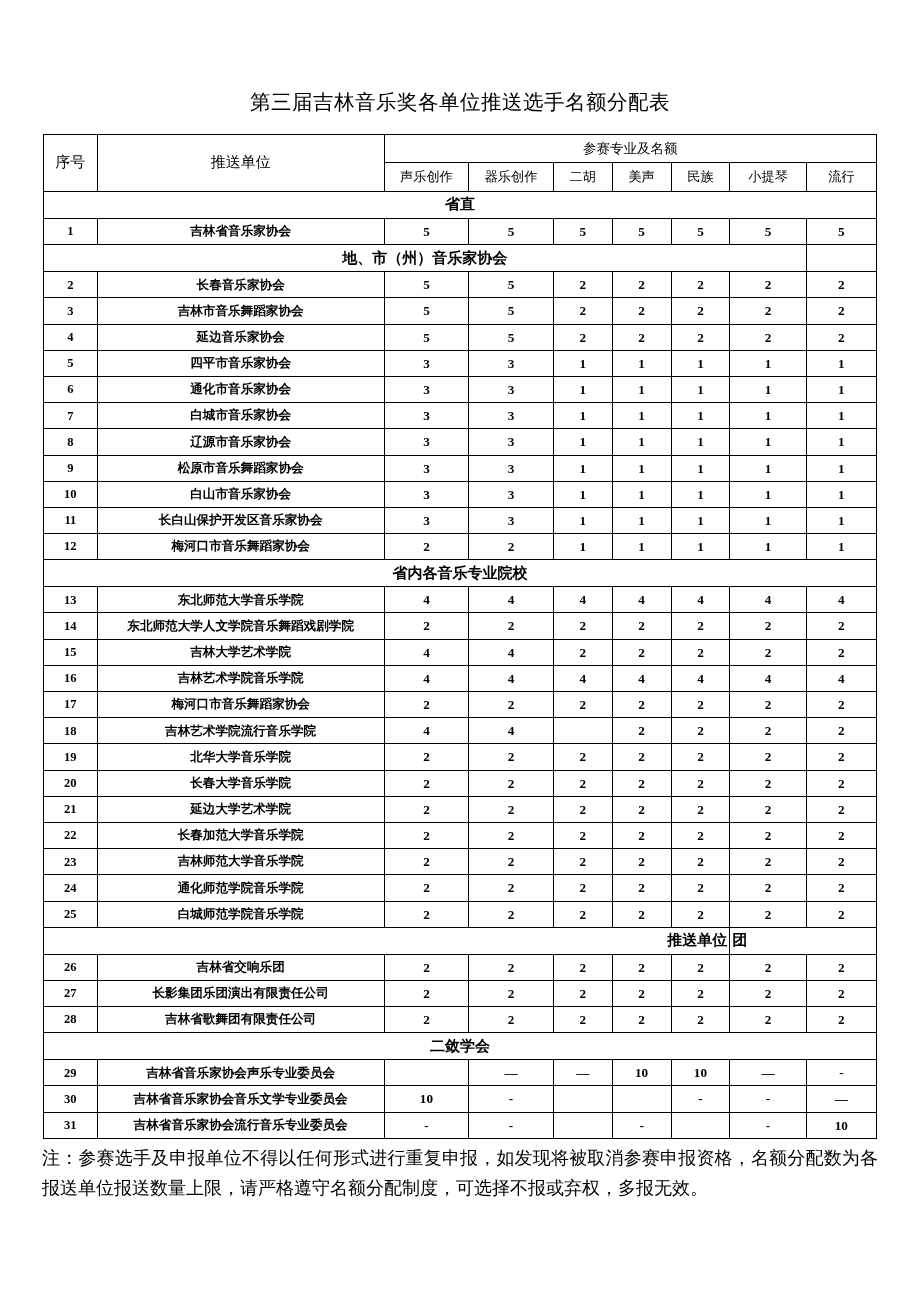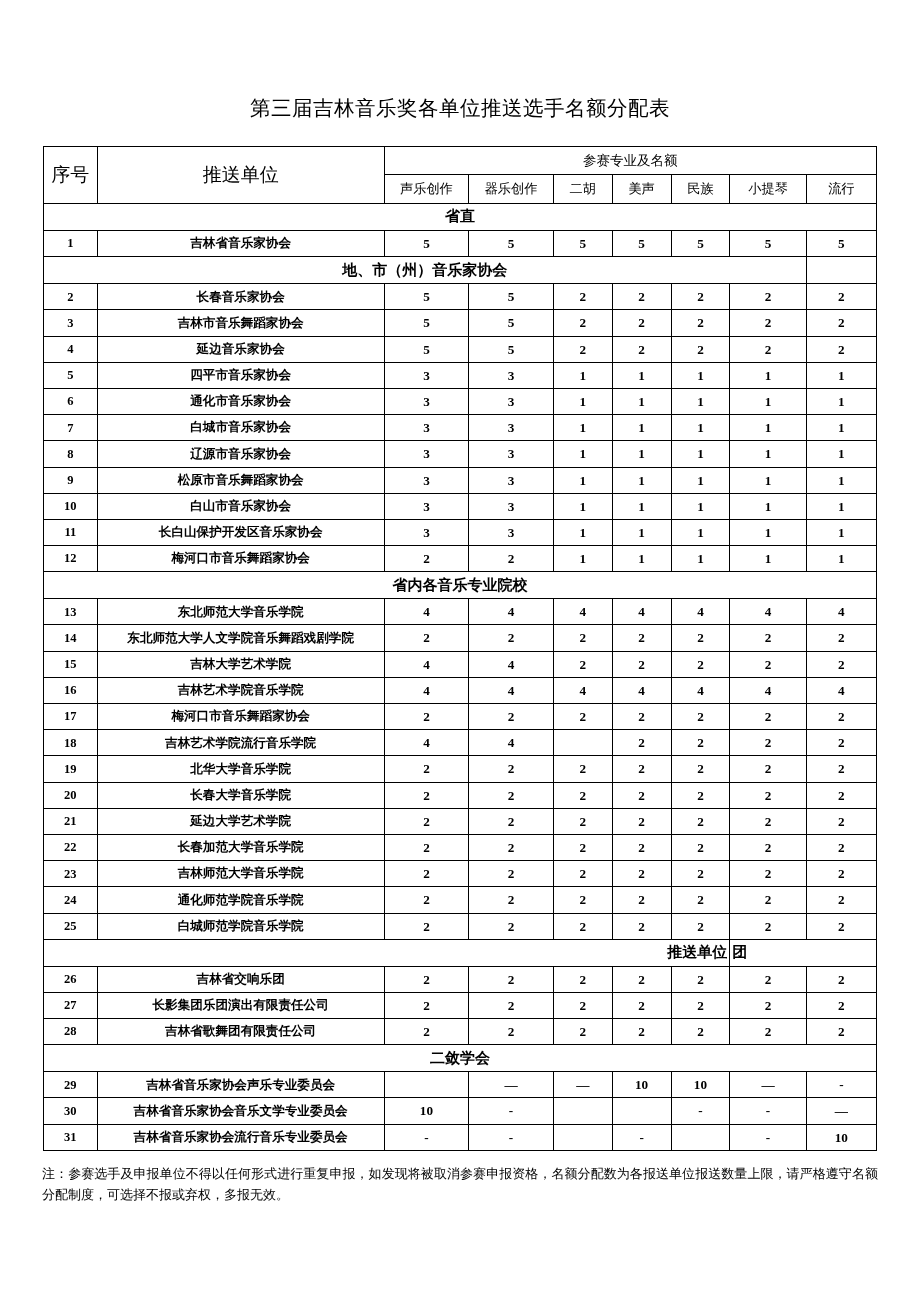--- a/index.html
+++ b/index.html
@@ -19,21 +19,21 @@
     width: 920px;
     height: 1301px;
     box-sizing: border-box;
     padding: 0;
   }
   .doc-title {
     text-align: center;
     font-size: 20.5px;
     font-weight: 400;
     letter-spacing: 0.5px;
-    margin: 16px;
+    margin: 10px;
     padding-top: 78px;
     padding-bottom: 8px;
     font-family: "Liberation Serif", "DejaVu Serif", serif;
   }
   table.alloc {
     border-collapse: collapse;
     width: 834px;
     margin: 0 auto;
     table-layout: fixed;
     font-size: 12.3px;
@@ -57,21 +57,21 @@
   col.c-p6    { width: 74px; }
   col.c-p7    { width: 68px; }
 
   .hdr-group {
     height: 27px;
     font-size: 13.5px;
     font-weight: 700;
     margin-left: 29px;
   }
   .hdr-idx, .hdr-unit {
-    font-size: 19px;
+    font-size: 15px;
     font-weight: 700;
   }
   .hdr-sub {
     height: 28px;
     font-size: 13.2px;
     font-weight: 700;
   }
   tr.data-row td {
     height: 25.2px;
   }
@@ -87,22 +87,22 @@
     font-weight: 700;
     font-size: 13.2px;
   }
   tr.section-row td {
     height: 26px;
     font-weight: 700;
     font-size: 15px;
   }
   .note {
     width: 836px;
-    margin: 12px auto 0 auto;
-    font-size: 13px;
+    margin: 5px auto 0 auto;
+    font-size: 18px;
     line-height: 1.65;
     text-align: justify;
     font-family: "Liberation Serif", "DejaVu Serif", serif;
   }
 </style>
 </head>
 <body>
 
 <div class="page">
 

